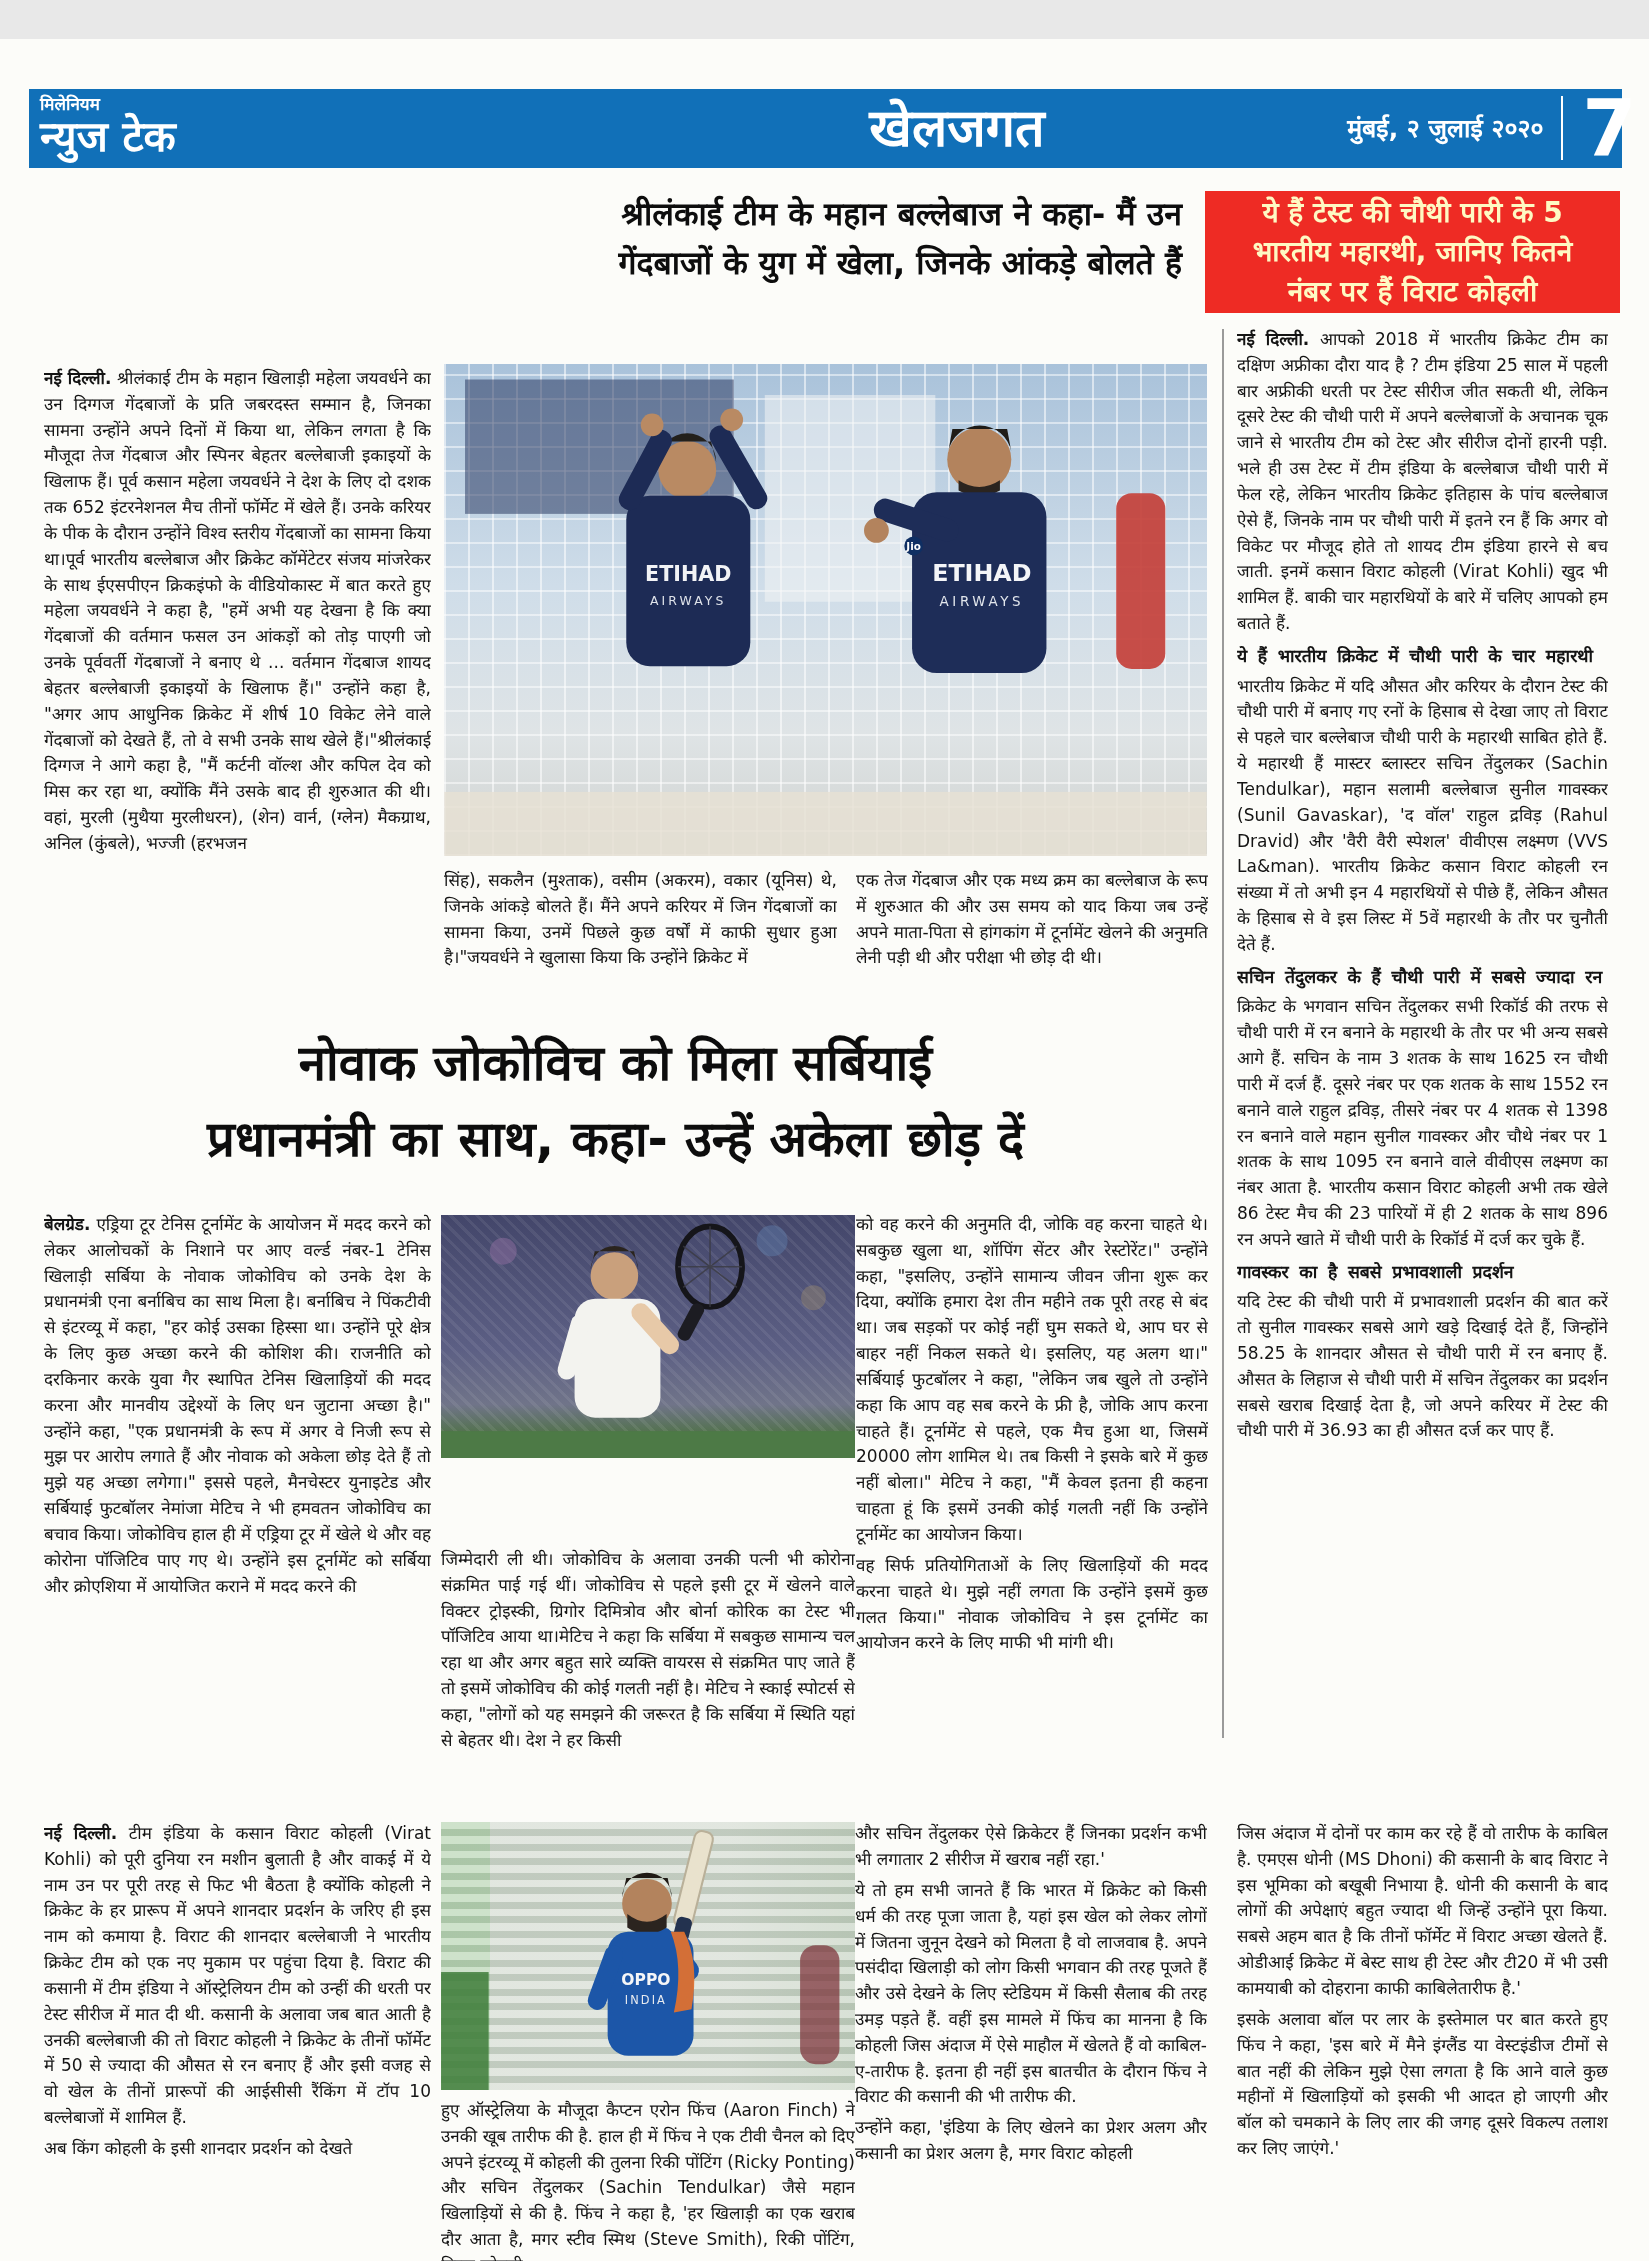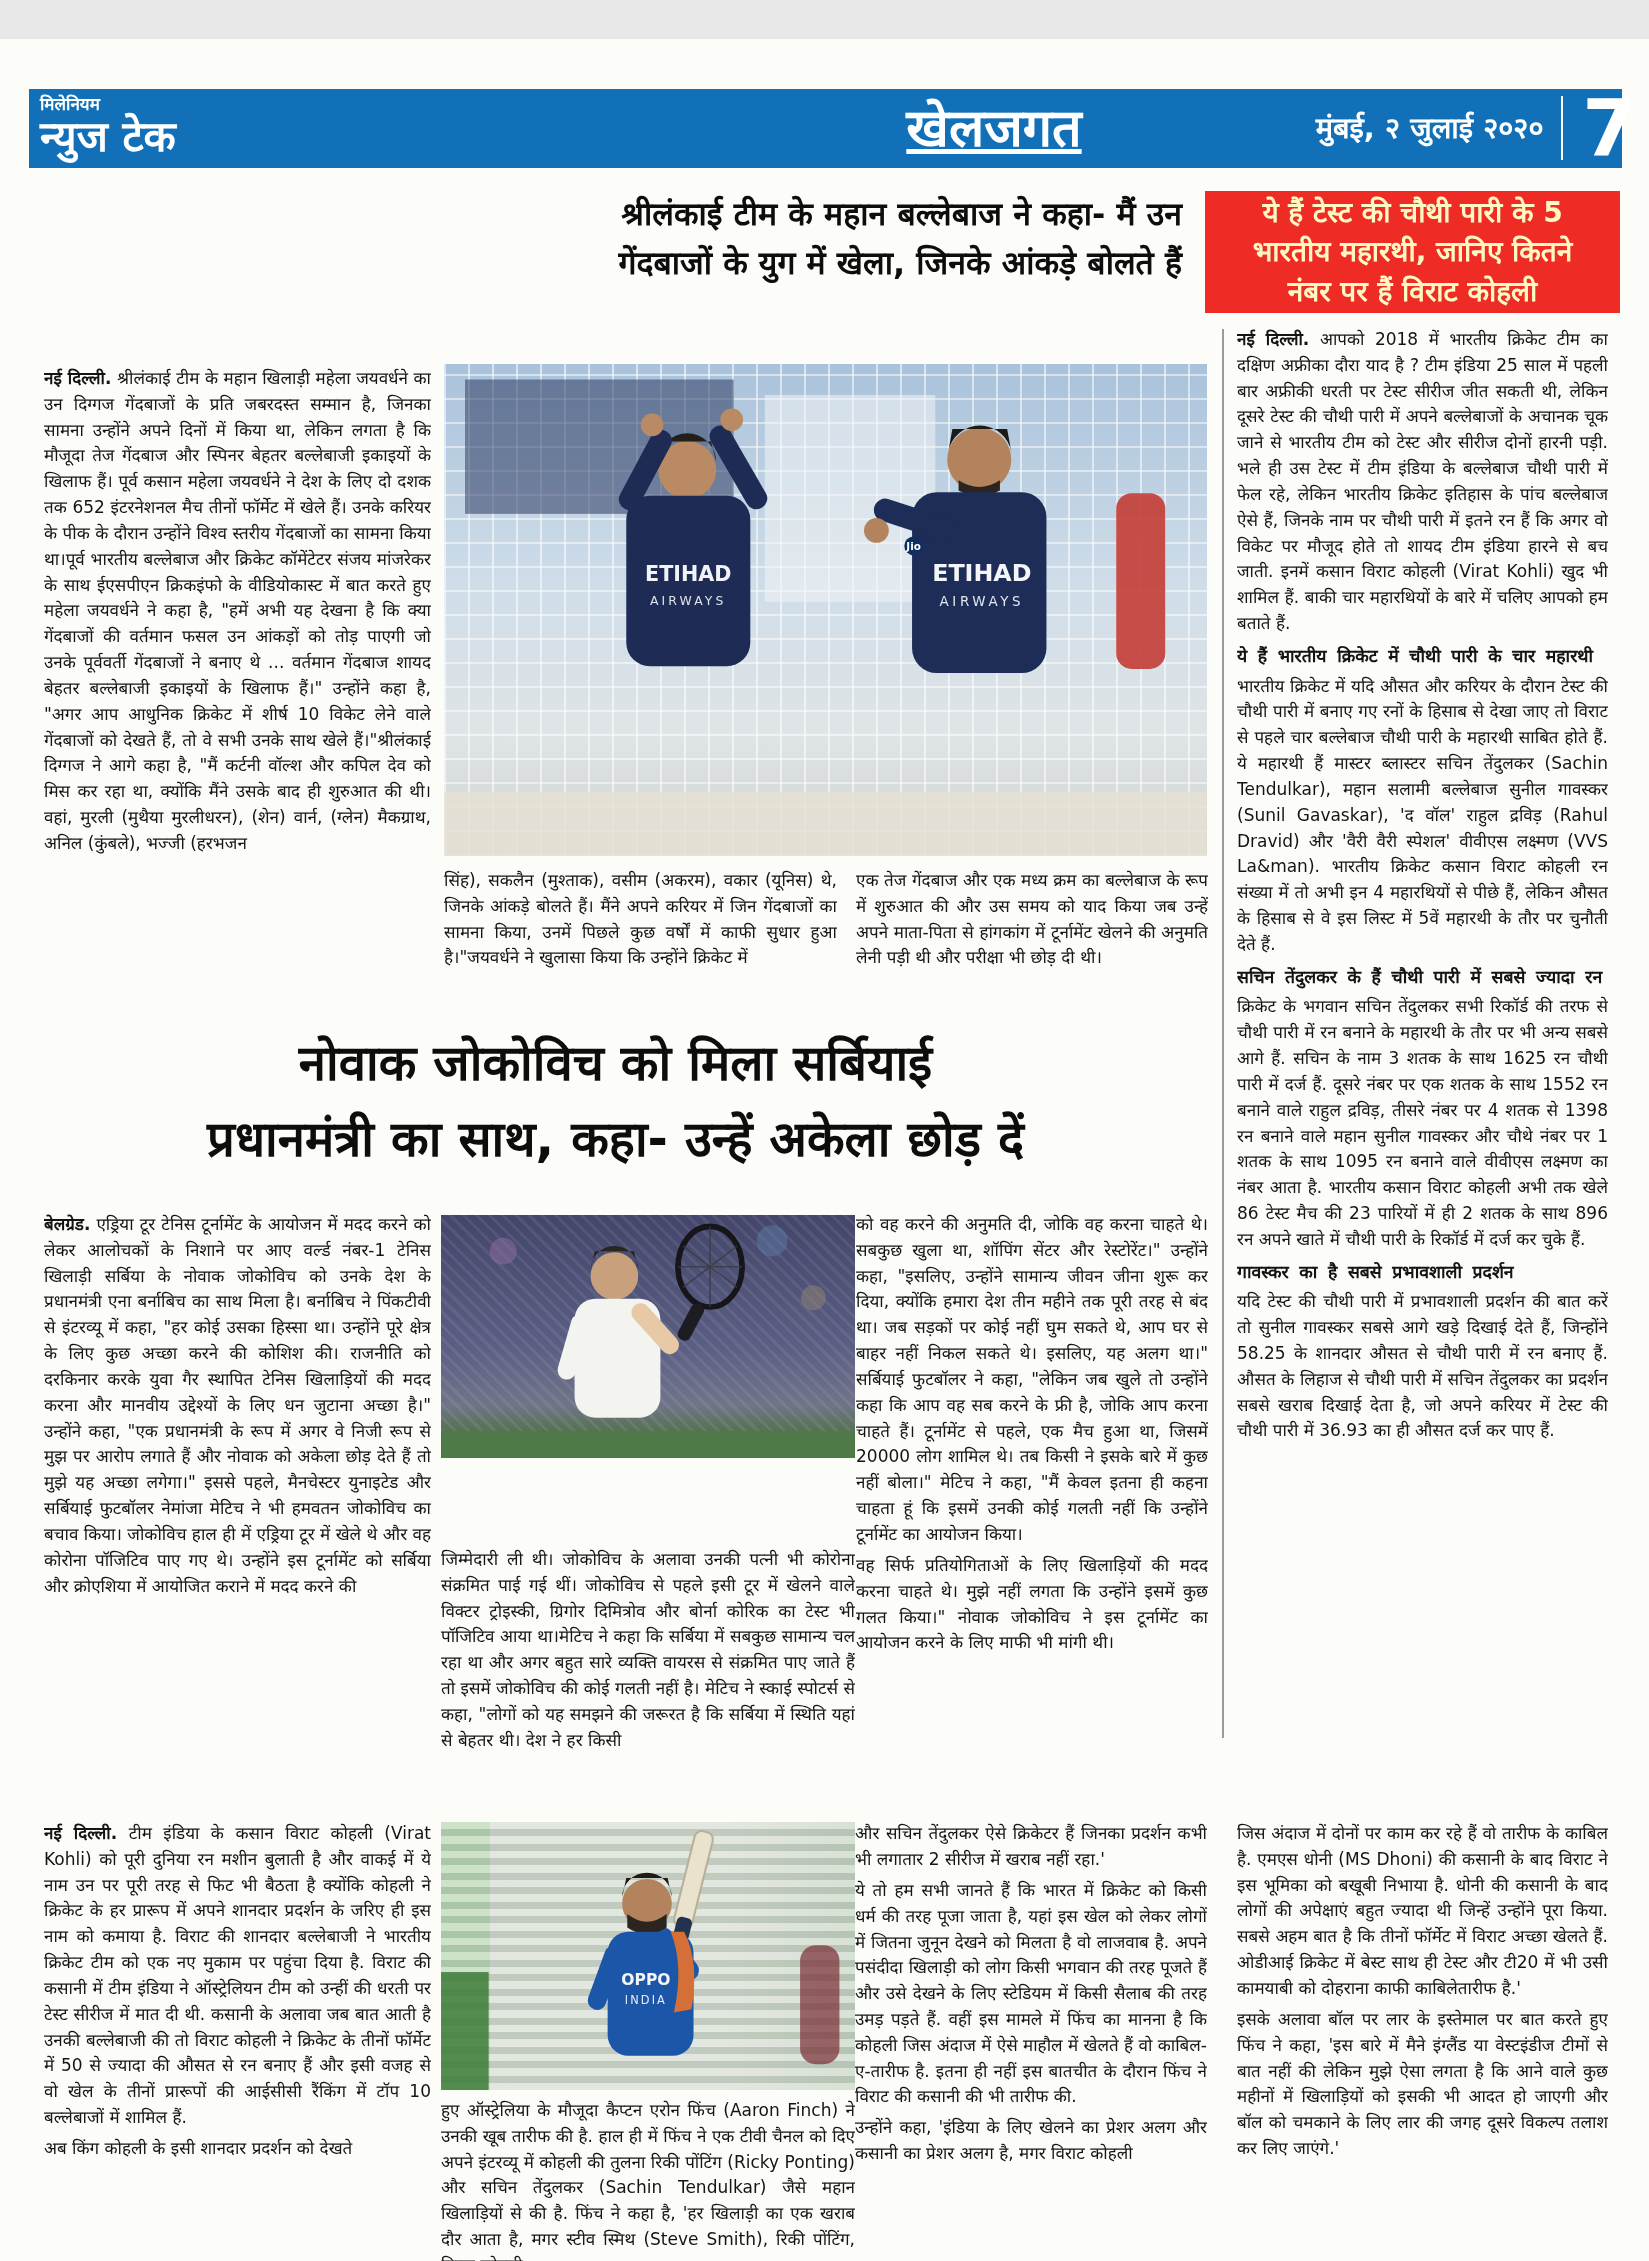--- a/index.html
+++ b/index.html
@@ -4,24 +4,24 @@
 <style>
   html,body{margin:0;padding:0;background:#e8e8e8;}
   #page{position:relative;width:1650px;height:2261px;background:#fcfcf9;overflow:hidden;
         font-family:"DejaVu Sans","Liberation Sans",sans-serif;color:#101010;margin-top:39px;}
   .abs{position:absolute;}
   
   #mastbar{left:28.5px;top:50px;width:1593px;height:79px;background:#1170b8;}
   .brandwrap{left:11.4px;top:3.1px;color:#fff;}
   .brand-small{font-size:17px;font-weight:700;color:#fff;}
   .brand{font-size:42px;font-weight:800;color:#fff;line-height:1.05;}
-  .section{left:805px;top:0;width:321px;height:79px;line-height:79px;text-align:center;
-           font-size:52px;font-weight:800;color:#fff;text-decoration:underline;}
+  .section{left:768px;top:0;width:321px;height:79px;line-height:79px;text-align:center;
+           font-size:52px;font-weight:800;color:#fff;}
   .dateline-top{left:1205px;top:0;width:310px;height:75px;line-height:79px;text-align:right;
-           font-size:29px;font-weight:700;color:#fff;}
+           font-size:25px;font-weight:700;color:#fff;}
   .pgdivider{left:1532px;top:7.2px;width:2.1px;height:64px;background:#fff;}
   .pagenum{left:1542px;top:-5.2px;width:78px;height:89px;line-height:89px;text-align:center;
            font-size:78px;font-weight:800;color:#fff;}
   
   .hl{font-weight:800;color:#0d0d0d;text-align:center;}
   #a1-headline{left:49px;top:151px;width:1133px;font-size:32px;line-height:1.52;text-align:right;}
   #a2-headline{left:49px;top:987px;width:1133px;font-size:49px;line-height:1.55;}
   
   #redbox{left:1205px;top:152px;width:415px;height:122px;background:#ee2b24;}
   #redbox .inner{width:100%;height:100%;display:flex;flex-direction:column;justify-content:center;}

